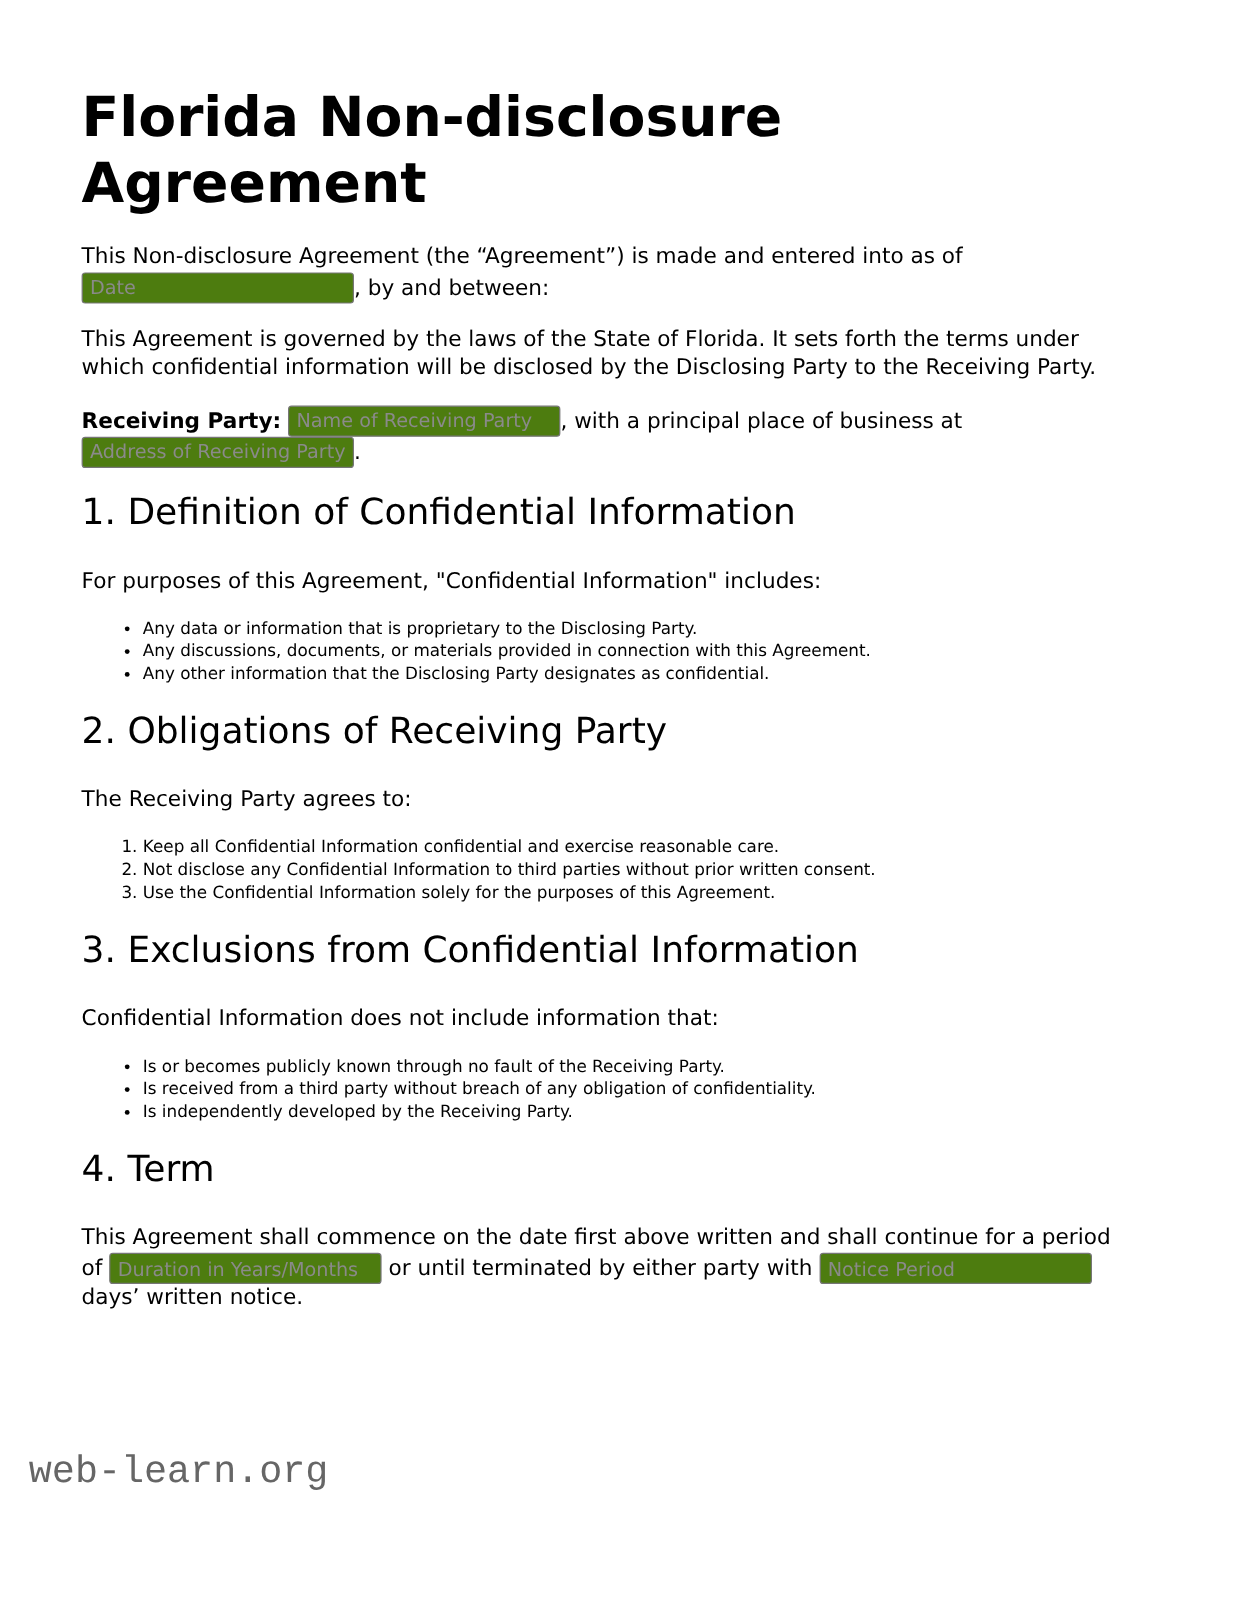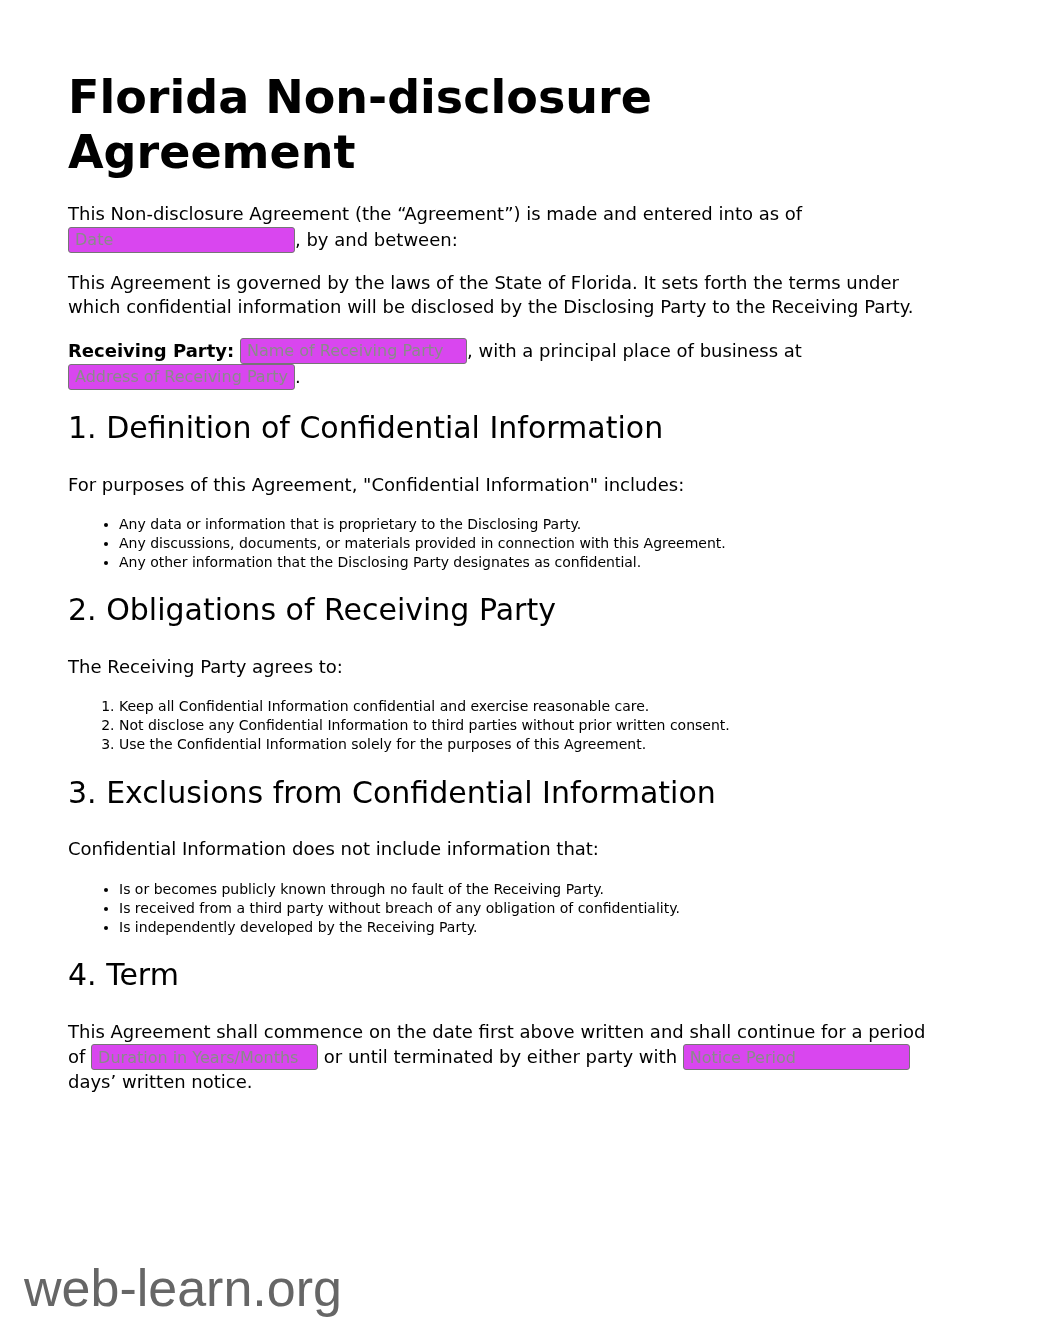--- a/index.html
+++ b/index.html
@@ -41,35 +41,35 @@
   }
   li { margin: 0; }
   strong { font-weight: bold; }
   input.fill {
     width: 227px;
     height: 26px;
     box-sizing: border-box;
     border: 1px solid #767676;
     border-radius: 3px;
     padding: 1px 6px;
-    background: #d946ef;
+    background: #4d7c0f;
     color: #000000;
     font-family: "DejaVu Sans", sans-serif;
     font-size: 16px;
   }
   input.fill::placeholder {
     color: #8a8a8a;
     opacity: 1;
   }
   .watermark {
     position: absolute;
     left: 24px;
-    top: 1258px;
-    font-family: Liberation Sans, sans-serif;
-    font-size: 52px;
+    top: 1208px;
+    font-family: Liberation Mono, monospace;
+    font-size: 32px;
     color: #666666;
     white-space: nowrap;
   }
 </style>
 </head>
 <body>
 
 <div class="page">
   <div class="content">
 

